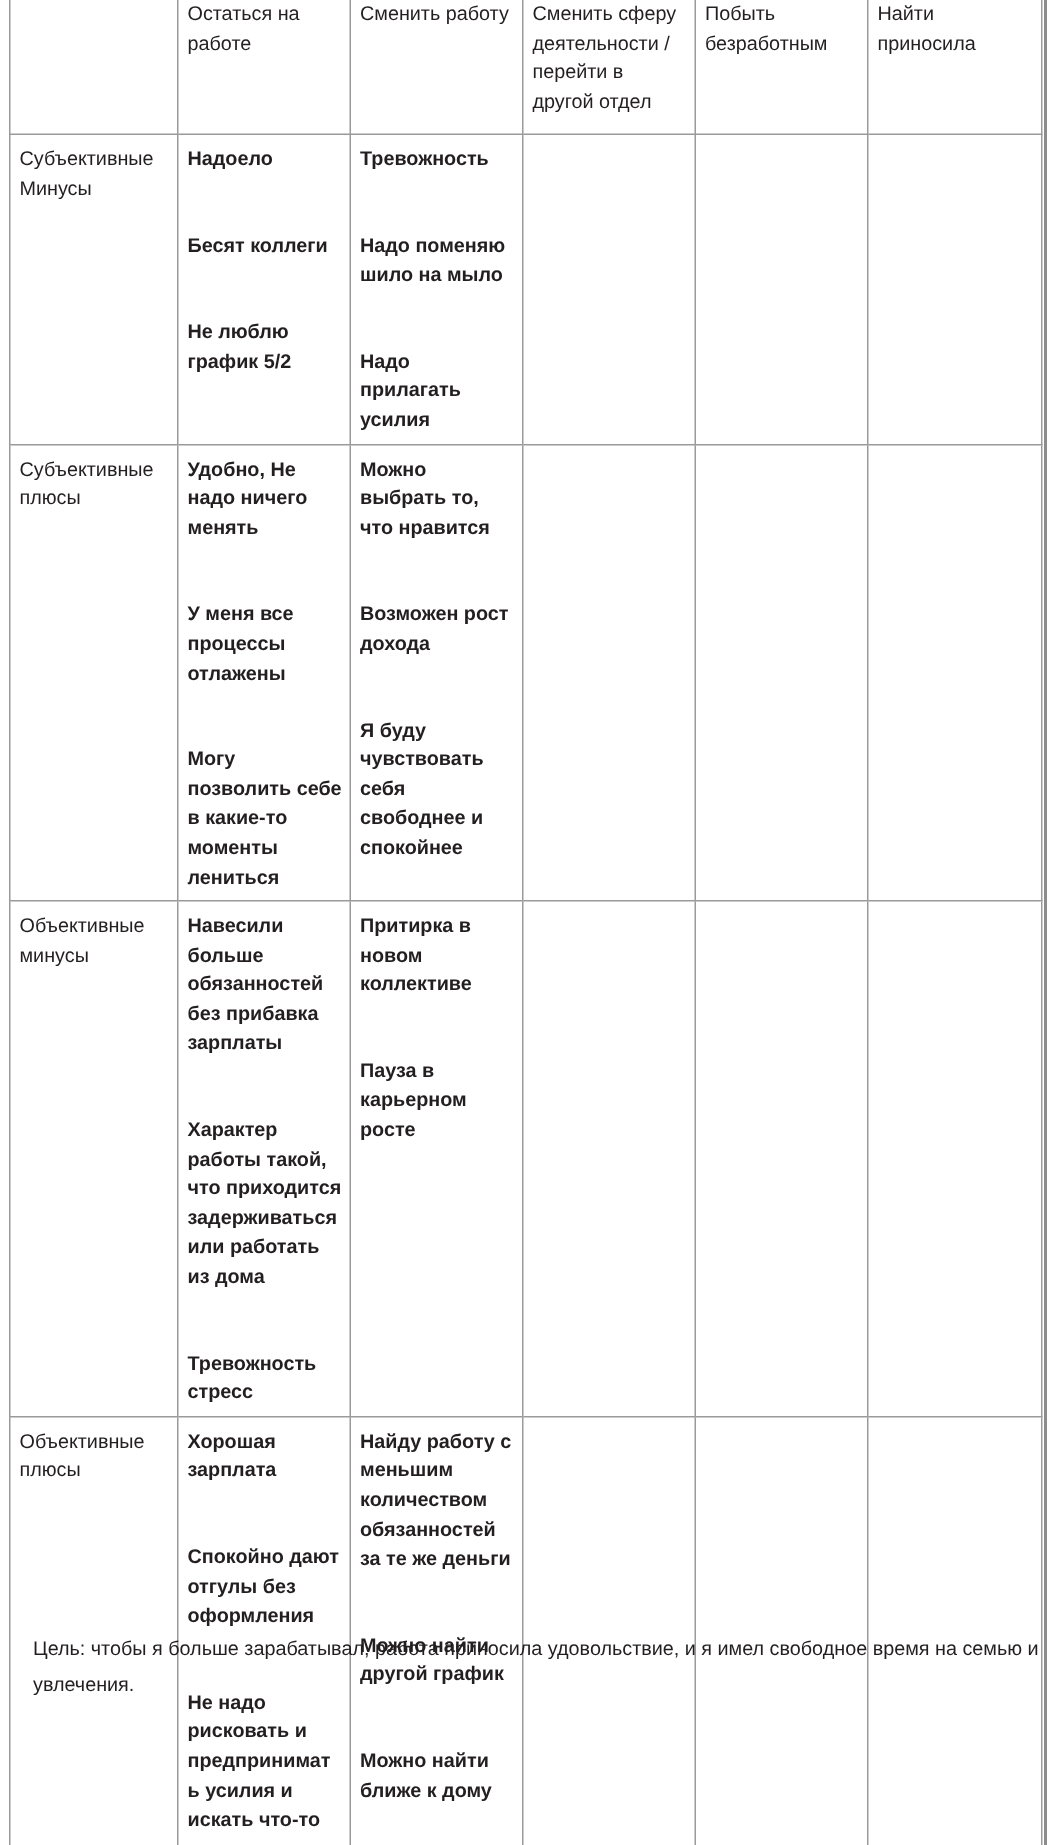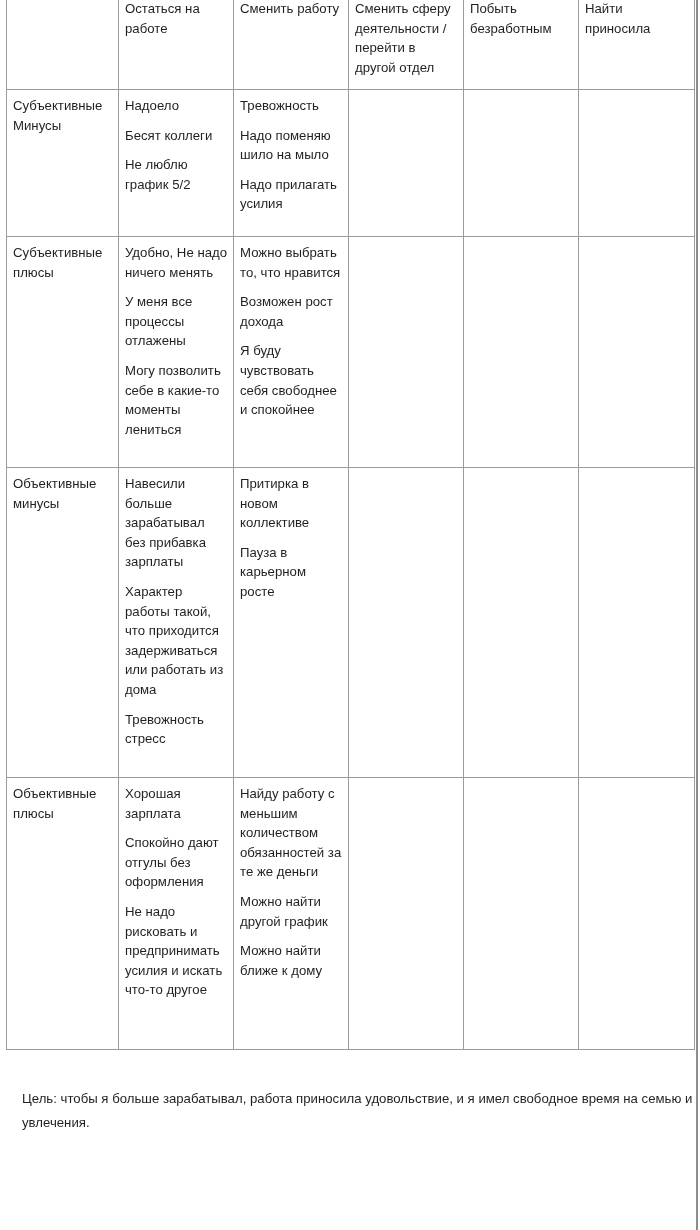--- a/index.html
+++ b/index.html
@@ -65,23 +65,24 @@
   }
 
   table.matrix thead td { height: 84px; }
   table.matrix tr.r1 td { height: 134px; }
   table.matrix tr.r2 td { height: 218px; }
   table.matrix tr.r3 td { height: 297px; }
   table.matrix tr.r4 td { height: 259px; }
 
   .cell-lines > span {
     display: block;
+    font-weight: bold;
   }
   .cell-lines > span + span {
-    margin-top: 10px;
+    margin-top: 38px;
   }
   .hdr-line {
     display: block;
   }
 
   .goal-note {
     position: absolute;
     left: 22px;
     top: 1074px;
     width: 682px;
@@ -158,21 +159,21 @@
             <span>Я буду чувствовать себя свободнее и спокойнее</span>
           </td>
         <td class="cell-lines"></td>
         <td class="cell-lines"></td>
         <td class="cell-lines"></td>
       </tr>
 
       <tr class="r3">
         <td>Объективные минусы</td>
         <td class="cell-lines">
-            <span>Навесили больше зарабатывал без прибавка зарплаты</span>
+            <span>Навесили больше обязанностей без прибавка зарплаты</span>
             <span>Характер работы такой, что приходится задерживаться или работать из дома</span>
             <span>Тревожность стресс</span>
           </td>
         <td class="cell-lines">
             <span>Притирка в новом коллективе</span>
             <span>Пауза в карьерном росте</span>
           </td>
         <td class="cell-lines"></td>
         <td class="cell-lines"></td>
         <td class="cell-lines"></td>

